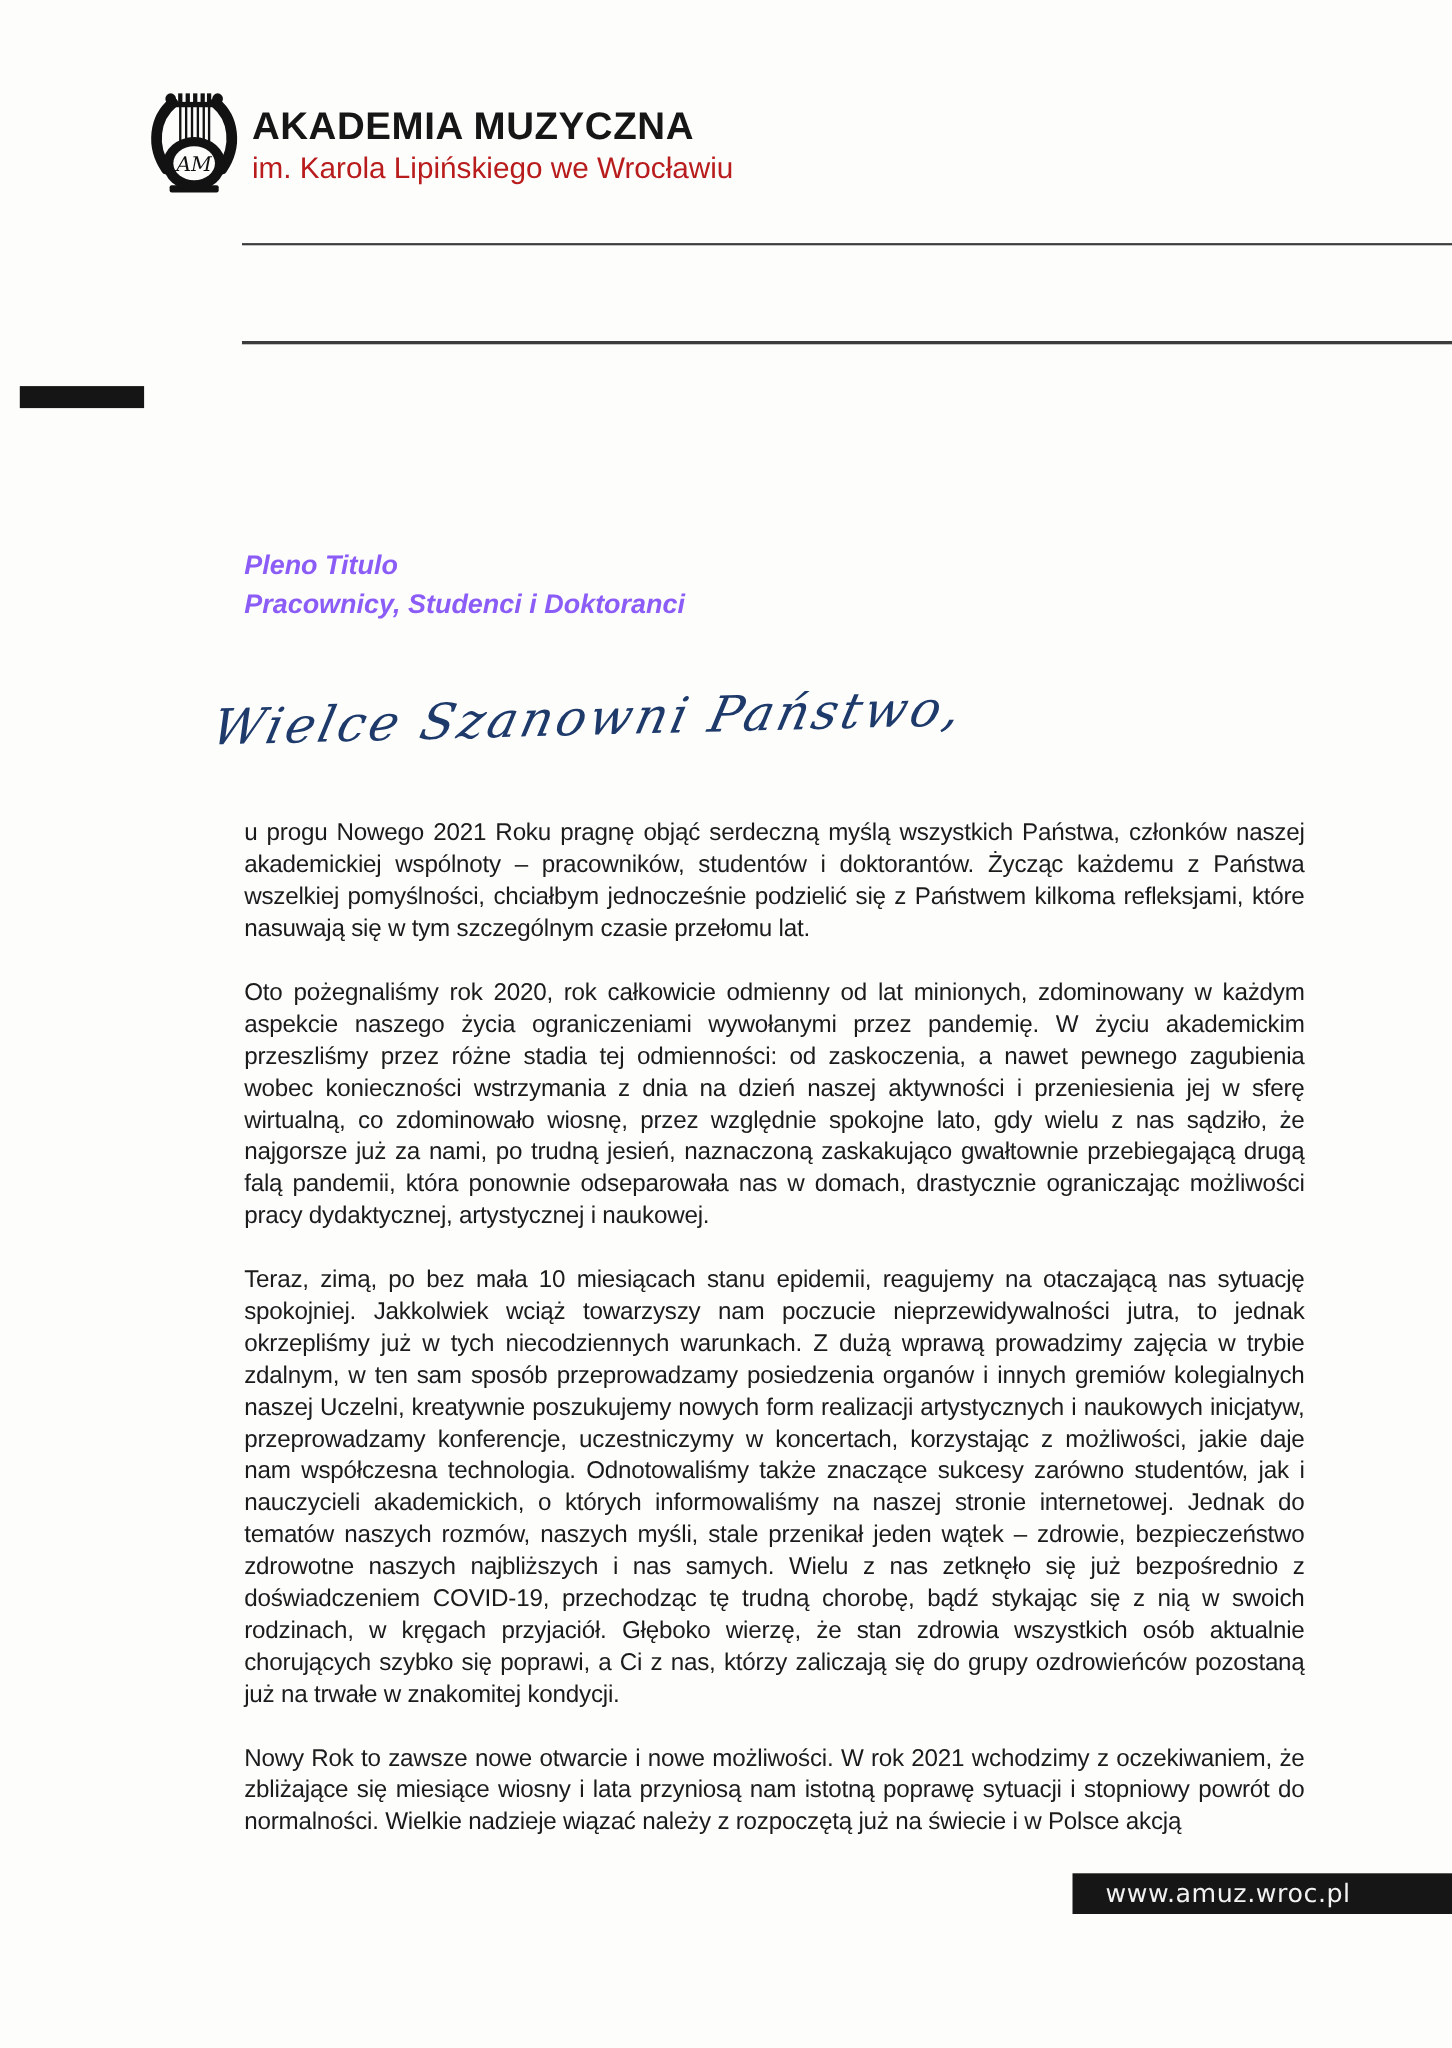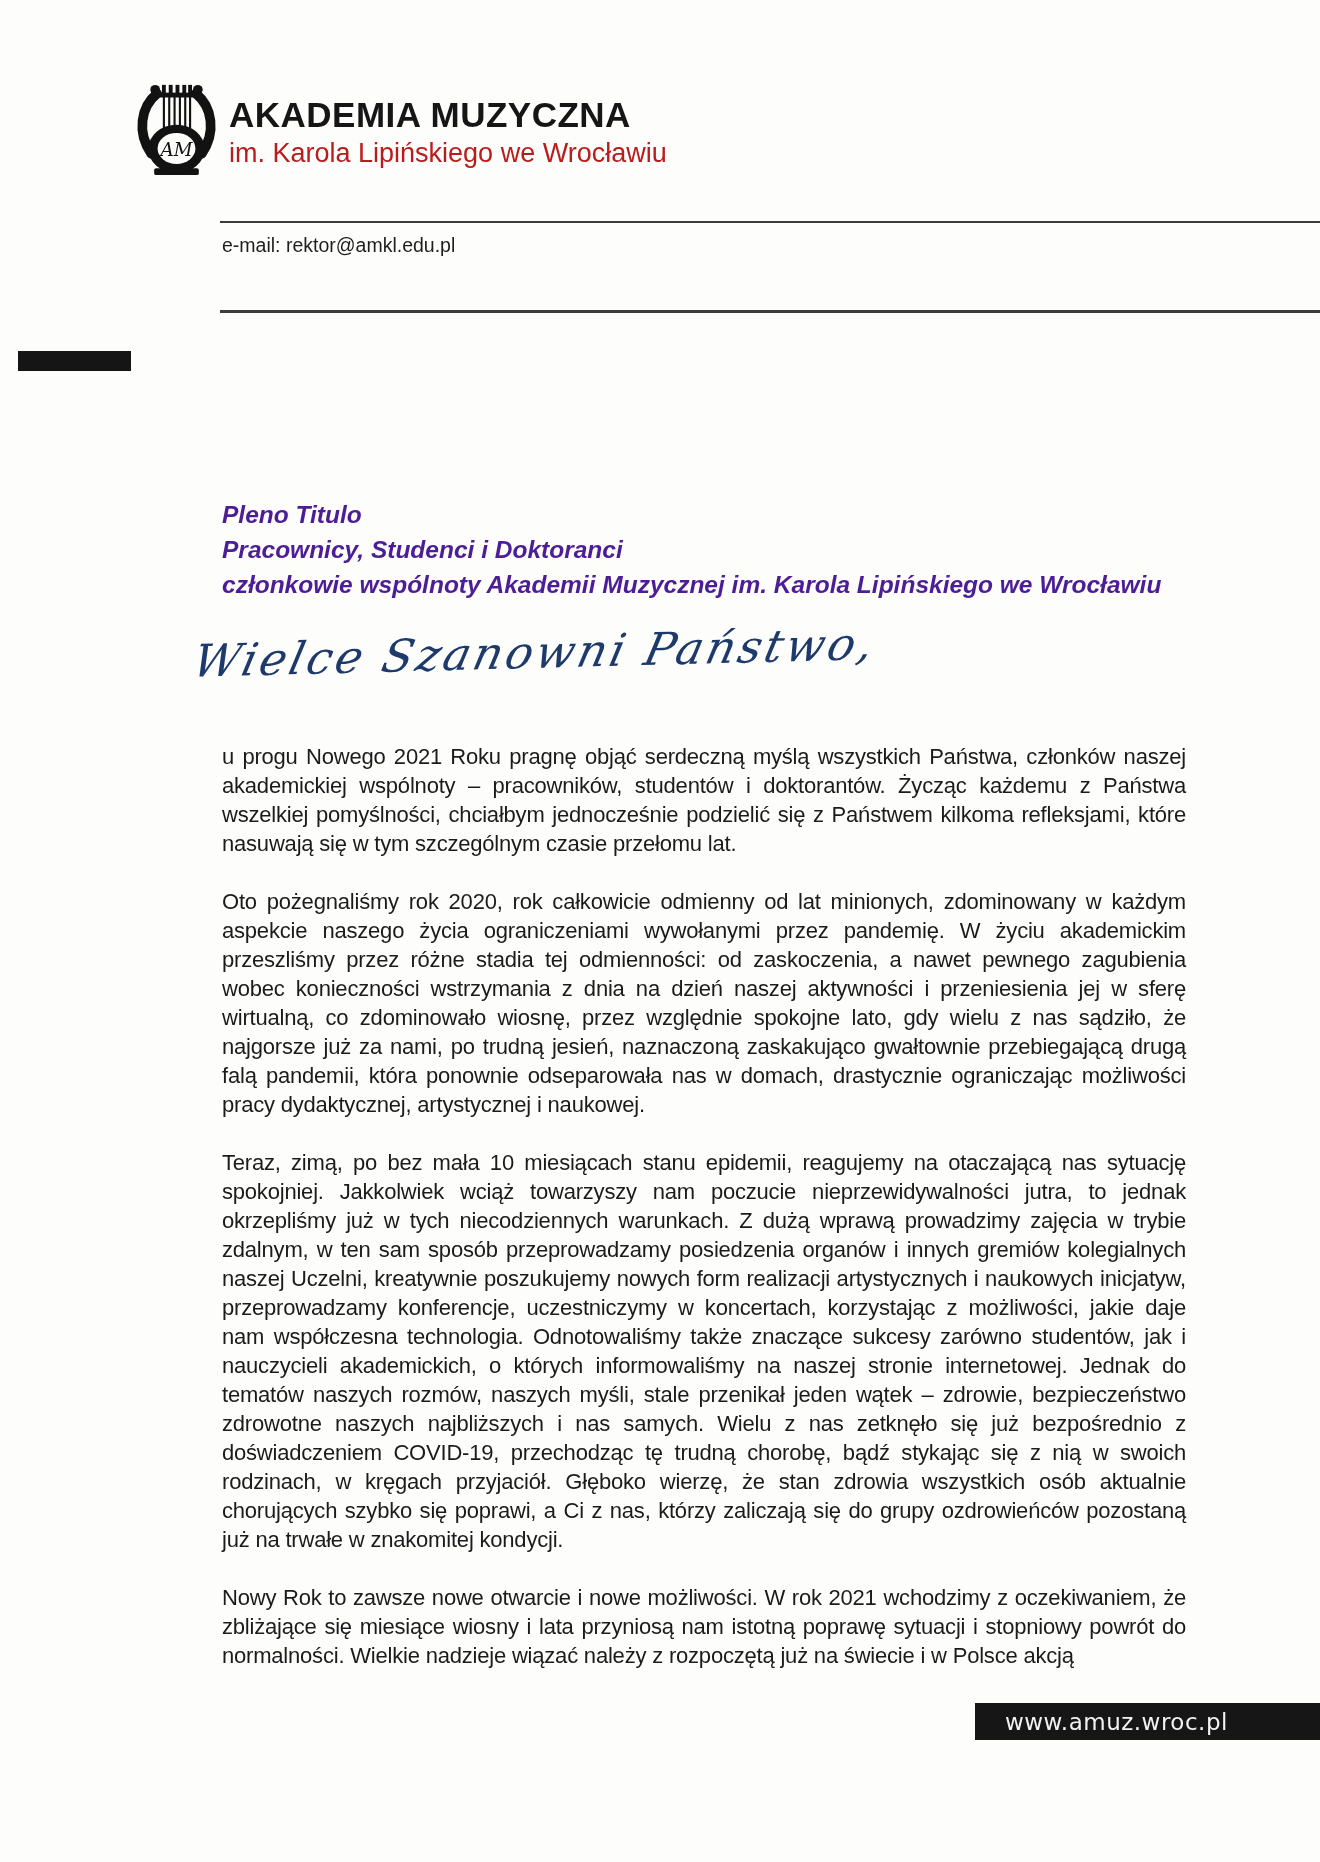--- a/index.html
+++ b/index.html
@@ -20,21 +20,21 @@
   .rule{position:absolute;left:220px;right:0;background:#3c3c3c;}
   .rule-top{top:221px;height:2px;}
   .rule-bottom{top:310px;height:3px;}
   .contact{position:absolute;left:222px;top:232px;font-size:19.5px;line-height:26px;color:#1f1f1f;}
   .fold-mark{position:absolute;left:18px;top:351px;width:113px;height:20px;background:#151515;}
   
   .sender{position:absolute;left:222px;top:340px;}
   .sender-title{font-size:23px;letter-spacing:.5px;}
   .sender-name{font-size:24px;margin-top:11px;}
   
-  .recipient{position:absolute;left:222px;top:497px;font-size:24.5px;font-weight:bold;font-style:italic;line-height:35px;color:#4c1d95;}
+  .recipient{position:absolute;left:222px;top:497px;font-size:24.5px;font-weight:bold;font-style:italic;line-height:35px;color:#8b5cf6;}
   
   .greeting{
     position:absolute;left:196px;top:626px;
     font-family:"DejaVu Serif", serif;
     font-style:italic;
     font-size:45px;
     letter-spacing:3px;
     color:#1d3a6b;
     transform:skewX(-14deg) rotate(-1.5deg);
     white-space:nowrap;
@@ -94,32 +94,30 @@
     </svg>
     <div class="org">
       <div class="org-name">AKADEMIA MUZYCZNA</div>
       <div class="org-sub">im. Karola Lipińskiego we Wrocławiu</div>
     </div>
   </header>
 
   <div class="rule rule-top"></div>
 
   <div class="contact">
-    <div>e-mail: rektor@amkl.edu.pl</div>
   </div>
 
   <div class="rule rule-bottom"></div>
 
   <div class="fold-mark"></div>
 
 
   <section class="recipient">
     <div>Pleno Titulo</div>
     <div>Pracownicy, Studenci i Doktoranci</div>
-    <div>członkowie wspólnoty Akademii Muzycznej im. Karola Lipińskiego we Wrocławiu</div>
   </section>
 
   <div class="greeting">Wielce Szanowni Państwo,</div>
 
   <main class="letter-body">
     <p>u progu Nowego 2021 Roku pragnę objąć serdeczną myślą wszystkich Państwa, członków naszej akademickiej wspólnoty – pracowników, studentów i doktorantów. Życząc każdemu z Państwa wszelkiej pomyślności, chciałbym jednocześnie podzielić się z Państwem kilkoma refleksjami, które nasuwają się w tym szczególnym czasie przełomu lat.</p>
     <p>Oto pożegnaliśmy rok 2020, rok całkowicie odmienny od lat minionych, zdominowany w każdym aspekcie naszego życia ograniczeniami wywołanymi przez pandemię. W życiu akademickim przeszliśmy przez różne stadia tej odmienności: od zaskoczenia, a nawet pewnego zagubienia wobec konieczności wstrzymania z dnia na dzień naszej aktywności i przeniesienia jej w sferę wirtualną, co zdominowało wiosnę, przez względnie spokojne lato, gdy wielu z nas sądziło, że najgorsze już za nami, po trudną jesień, naznaczoną zaskakująco gwałtownie przebiegającą drugą falą pandemii, która ponownie odseparowała nas w domach, drastycznie ograniczając możliwości pracy dydaktycznej, artystycznej i naukowej.</p>
     <p>Teraz, zimą, po bez mała 10 miesiącach stanu epidemii, reagujemy na otaczającą nas sytuację spokojniej. Jakkolwiek wciąż towarzyszy nam poczucie nieprzewidywalności jutra, to jednak okrzepliśmy już w tych niecodziennych warunkach. Z dużą wprawą prowadzimy zajęcia w trybie zdalnym, w ten sam sposób przeprowadzamy posiedzenia organów i innych gremiów kolegialnych naszej Uczelni, kreatywnie poszukujemy nowych form realizacji artystycznych i naukowych inicjatyw, przeprowadzamy konferencje, uczestniczymy w koncertach, korzystając z możliwości, jakie daje nam współczesna technologia. Odnotowaliśmy także znaczące sukcesy zarówno studentów, jak i nauczycieli akademickich, o których informowaliśmy na naszej stronie internetowej. Jednak do tematów naszych rozmów, naszych myśli, stale przenikał jeden wątek – zdrowie, bezpieczeństwo zdrowotne naszych najbliższych i nas samych. Wielu z nas zetknęło się już bezpośrednio z doświadczeniem COVID-19, przechodząc tę trudną chorobę, bądź stykając się z nią w swoich rodzinach, w kręgach przyjaciół. Głęboko wierzę, że stan zdrowia wszystkich osób aktualnie chorujących szybko się poprawi, a Ci z nas, którzy zaliczają się do grupy ozdrowieńców pozostaną już na trwałe w znakomitej kondycji.</p>
     <p>Nowy Rok to zawsze nowe otwarcie i nowe możliwości. W rok 2021 wchodzimy z oczekiwaniem, że zbliżające się miesiące wiosny i lata przyniosą nam istotną poprawę sytuacji i stopniowy powrót do normalności. Wielkie nadzieje wiązać należy z rozpoczętą już na świecie i w Polsce akcją</p>
   </main>

